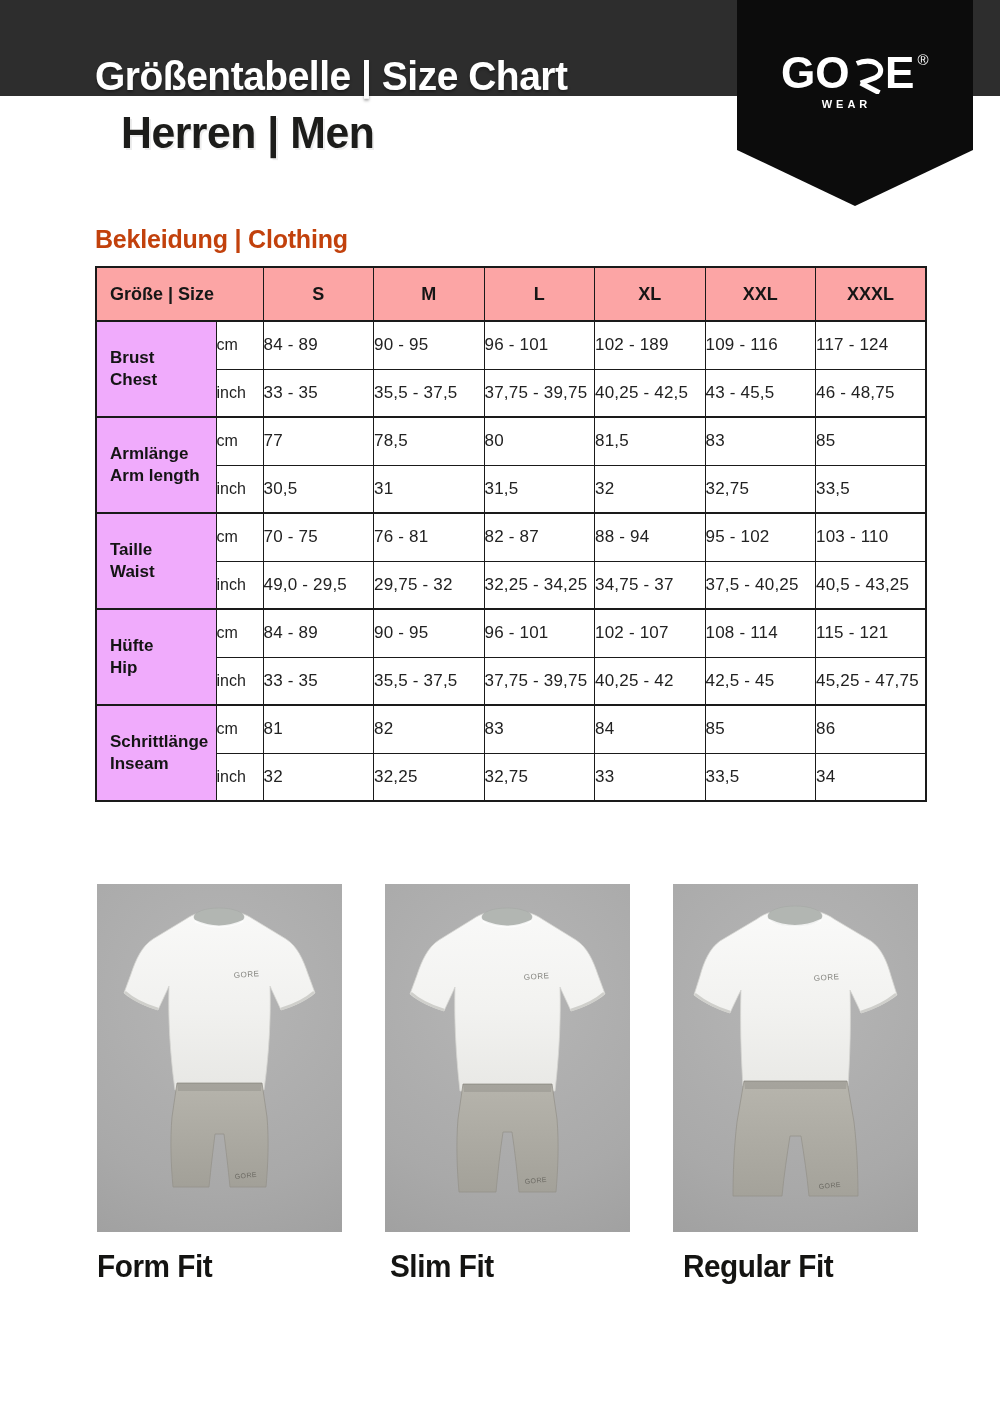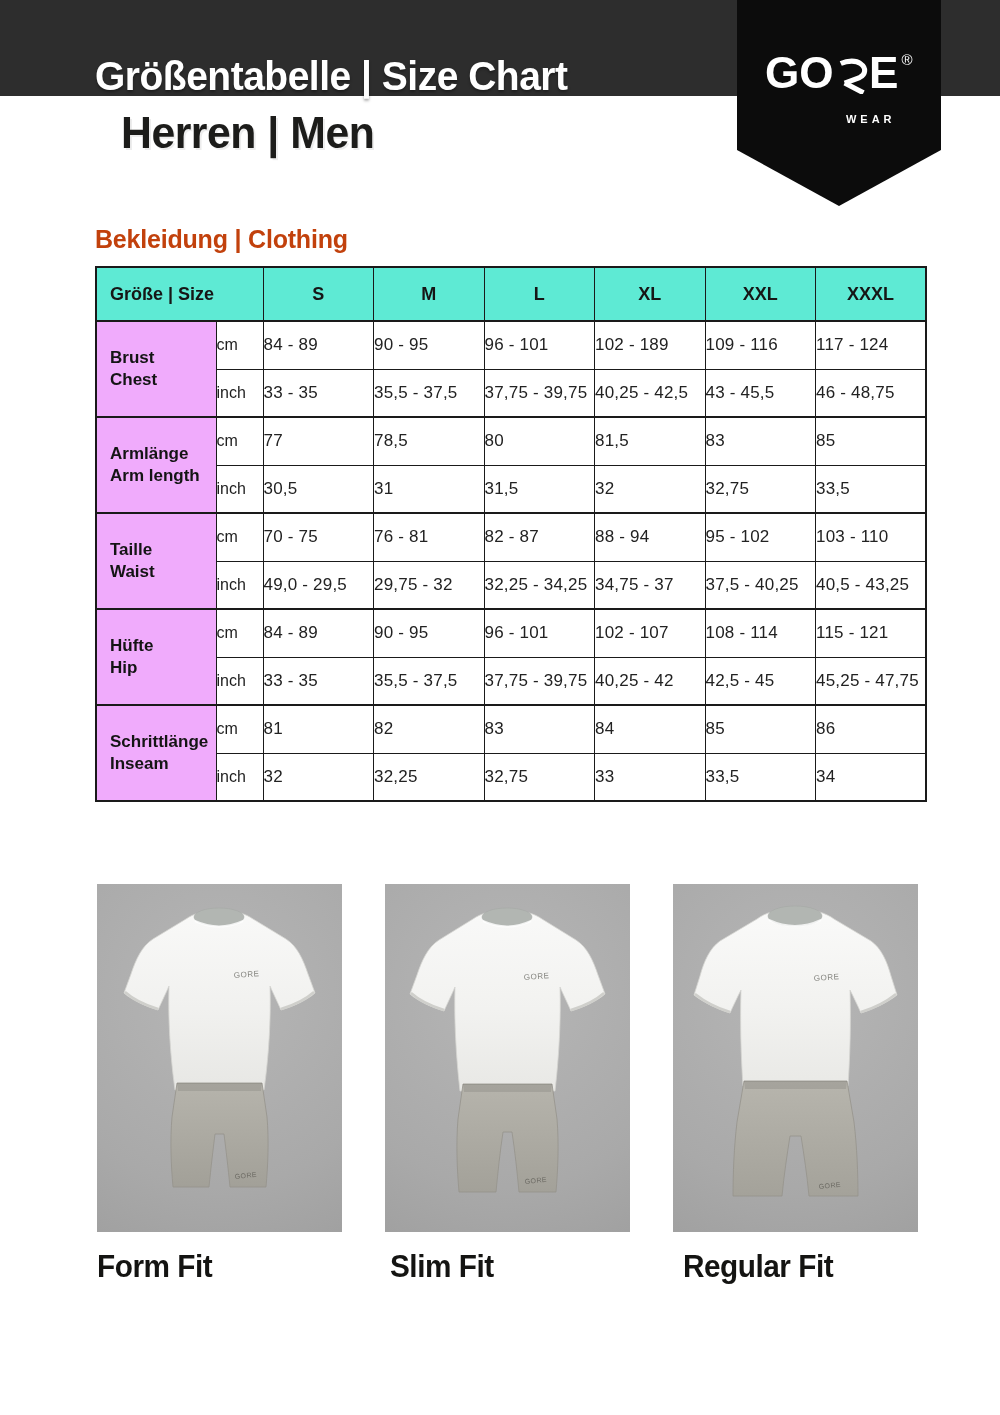--- a/index.html
+++ b/index.html
@@ -19,53 +19,53 @@
   }
   .subtitle {
     position:absolute; left:121px; top:110px; line-height:1;
     font-size:45px; font-weight:800; color:#1c1c1a; letter-spacing:-0.5px;
     transform:scaleX(.95); transform-origin:left center;
     text-shadow:2px 2px 0 rgba(0,0,0,.07); white-space:nowrap;
   }
 
   
   .badge {
-    position:absolute; left:737px; top:0; width:204px; height:206px;
+    position:absolute; left:737px; top:0; width:236px; height:206px;
     background:#0c0c0c; z-index:5;
     clip-path:polygon(0 0, 100% 0, 100% 72.8%, 50% 100%, 0 72.8%);
     display:flex; flex-direction:column; align-items:center;
   }
   .logo-wrap { margin-top:50px; display:inline-block; }
   .logo-row { display:flex; align-items:flex-end; color:#fff; }
   .logo-row .wm {
     font-size:45px; font-weight:700; line-height:1; letter-spacing:0px;
     transform:scaleX(.98); transform-origin:left bottom;
   }
   .rglyph { margin:0 1px 1px 2px; }
   .reg { font-size:15px; font-weight:400; line-height:1; align-self:flex-start; margin:2px 0 0 2px; }
   .wear {
-    margin-top:18px; text-align:right; padding-right:17px;
+    margin-top:3px; text-align:center; padding-right:17px;
     font-size:11px; font-weight:700; letter-spacing:4px; color:#fff;
   }
 
   
   .section-heading {
     position:absolute; left:95px; top:225px;
     font-size:25px; font-weight:800; color:#c2410c; letter-spacing:-0.2px;
   }
 
   
   table.size-table {
     position:absolute; left:95px; top:266px; width:830px;
     border-collapse:collapse; table-layout:fixed;
     border:2px solid #1a1a1a;
   }
   .size-table th, .size-table td { border:1px solid #1a1a1a; }
   .size-table thead th {
-    background:#5eead4; height:54px; font-size:18px; font-weight:700; color:#161616;
+    background:#fca5a5; height:54px; font-size:18px; font-weight:700; color:#161616;
     text-align:center; vertical-align:middle;
   }
   .size-table thead th.corner { text-align:left; padding-left:13px; }
   .size-table tbody tr { height:48px; }
   .size-table tr.grp > th, .size-table tr.grp > td { border-top:2px solid #1a1a1a; }
   .rowlabel {
     background:#f0abfc; text-align:left; vertical-align:middle; padding-left:13px;
     font-size:17px; font-weight:700; color:#141414; line-height:1.32;
   }
   .rowlabel span { display:block; }

